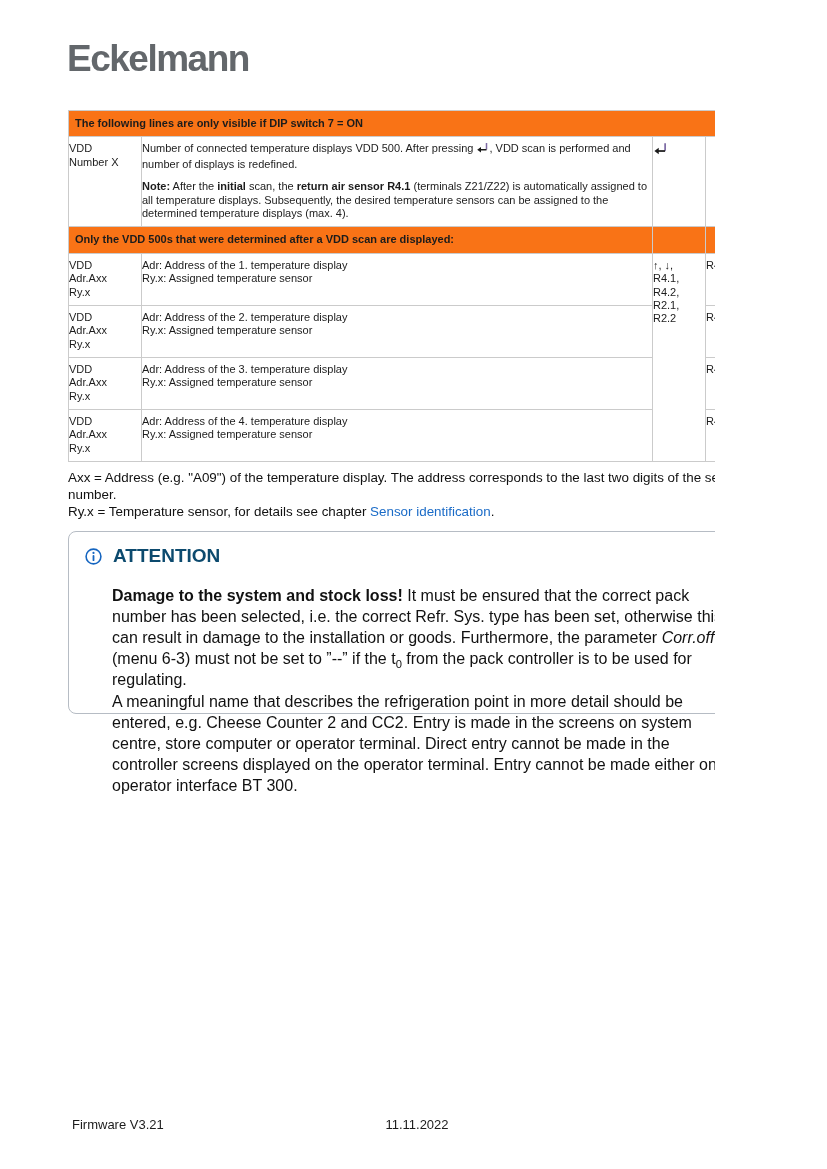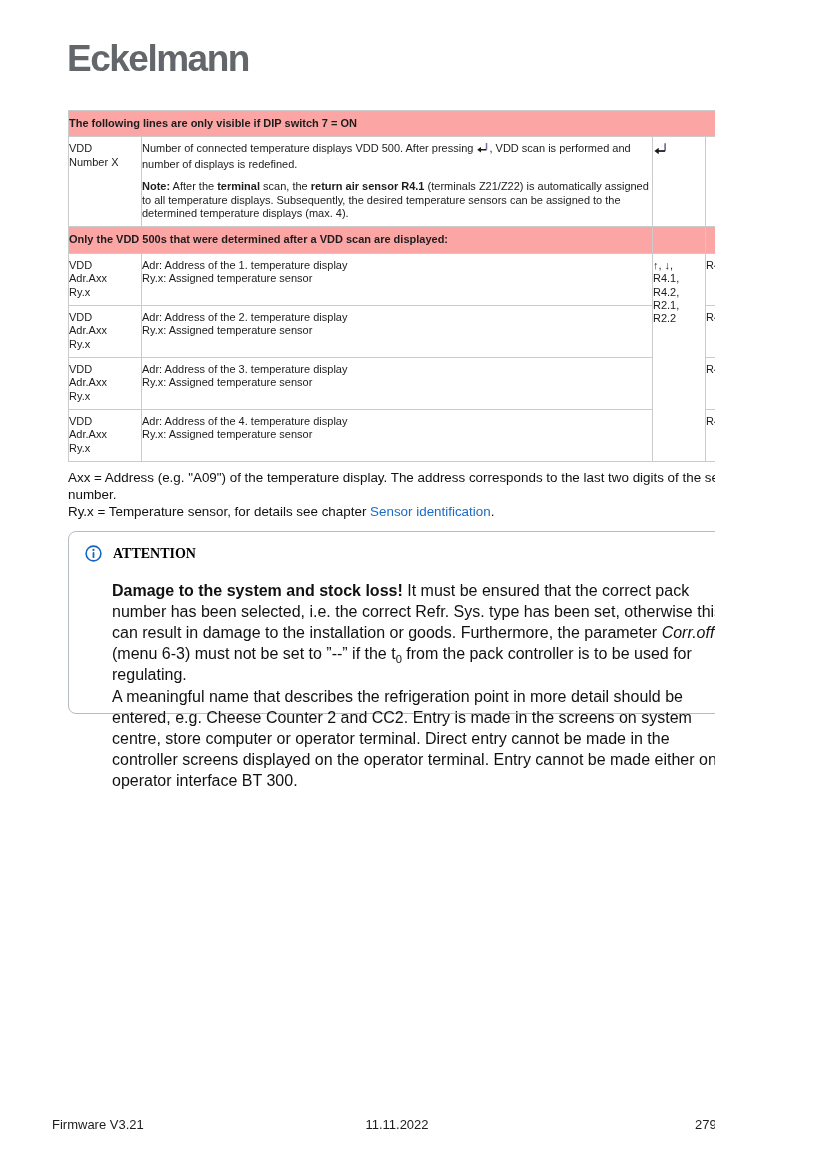--- a/index.html
+++ b/index.html
@@ -18,21 +18,21 @@
 
   
   table.params {
     position:absolute; left:68px; top:110px;
     width:687px; border-collapse:collapse; table-layout:fixed;
     font-size:11px; line-height:1.22; color:#1c1c1c;
   }
   table.params td {
     border:1px solid #cbcbcb; vertical-align:top; padding:5px 0;
   }
-  tr.section-row td { background:#fca5a5; font-weight:bold; padding:6px 0; }
+  tr.section-row td { background:#f97316; font-weight:bold; padding:6px 6px; }
   td.pre { white-space:pre-line; }
   .desc p { margin:0; }
   .desc p.note { margin-top:9px; }
   td.row-b { height:90px; }
   tr.disp-row td { height:52px; }
   td.enter-cell { padding-top:7px; }
   .enter-ico { display:inline-block; vertical-align:-2px; }
 
   
   .legend {
@@ -41,31 +41,31 @@
   }
   .legend a { color:#1a6bc7; text-decoration:none; cursor:pointer; }
 
   
   .attention {
     position:absolute; left:68px; top:531px; width:687px; height:183px;
     border:1px solid #b6bcc4; border-radius:8px; background:#fff;
     padding:13px 16px 12px 16px;
   }
   .att-head { display:flex; align-items:center; gap:11px; }
-  .att-title { font-weight:bold; font-size:14px; color:#000000;font-family:Liberation Serif, serif; }
+  .att-title { font-weight:bold; font-size:19px; color:#0c4a6e; }
   .att-body {
     margin-left:27px; margin-top:18px;
     font-size:16px; line-height:1.32; color:#111;
   }
   .att-body sub { font-size:0.7em; line-height:0; }
   .info-icon { width:17px; height:17px; flex:0 0 17px; }
 
   
   .footer {
-    position:absolute; left:52px; top:1117px; width:690px;
+    position:absolute; left:72px; top:1117px; width:690px;
     display:flex; font-size:13px; color:#1c1c1c;
   }
   .footer .f-left  { flex:1; text-align:left; }
   .footer .f-center{ flex:1; text-align:center; }
   .footer .f-right { flex:1; text-align:right; }
 </style>
 </head>
 <body>
 
 <div class="page">
@@ -86,21 +86,21 @@
 
       <tr>
         <td class="pre row-b">VDD
 Number X</td>
         <td class="desc">
           <p><span>Number of connected temperature displays VDD 500. After pressing </span><span class="enter-ico"><svg width="13" height="12" viewBox="0 0 13 12">
                   <path d="M10.5 1 v6.5" stroke="#7d6ba5" stroke-width="1.5" fill="none"></path>
                   <path d="M10.5 7.75 H4" stroke="#1a1a1a" stroke-width="1.5" fill="none"></path>
                   <path d="M5 4.9 L1.2 7.75 L5 10.6 z" fill="#1a1a1a"></path>
                 </svg></span><span>, VDD scan is performed and number of displays is redefined.</span></p>
-          <p class="note"><b>Note:</b><span> After the </span><b>terminal</b><span> scan, the </span><b>return air sensor R4.1</b><span> (terminals Z21/Z22) is automatically assigned to all temperature displays. Subsequently, the desired temperature sensors can be assigned to the determined temperature displays (max. 4).</span></p>
+          <p class="note"><b>Note:</b><span> After the </span><b>initial</b><span> scan, the </span><b>return air sensor R4.1</b><span> (terminals Z21/Z22) is automatically assigned to all temperature displays. Subsequently, the desired temperature sensors can be assigned to the determined temperature displays (max. 4).</span></p>
         </td>
         <td class="enter-cell"><span class="enter-ico"><svg width="15" height="14" viewBox="0 0 13 12">
                 <path d="M10.5 1 v6.5" stroke="#7d6ba5" stroke-width="1.5" fill="none"></path>
                 <path d="M10.5 7.75 H4" stroke="#1a1a1a" stroke-width="1.5" fill="none"></path>
                 <path d="M5 4.9 L1.2 7.75 L5 10.6 z" fill="#1a1a1a"></path>
               </svg></span></td>
         <td></td>
       </tr>
 
       <tr class="section-row">

